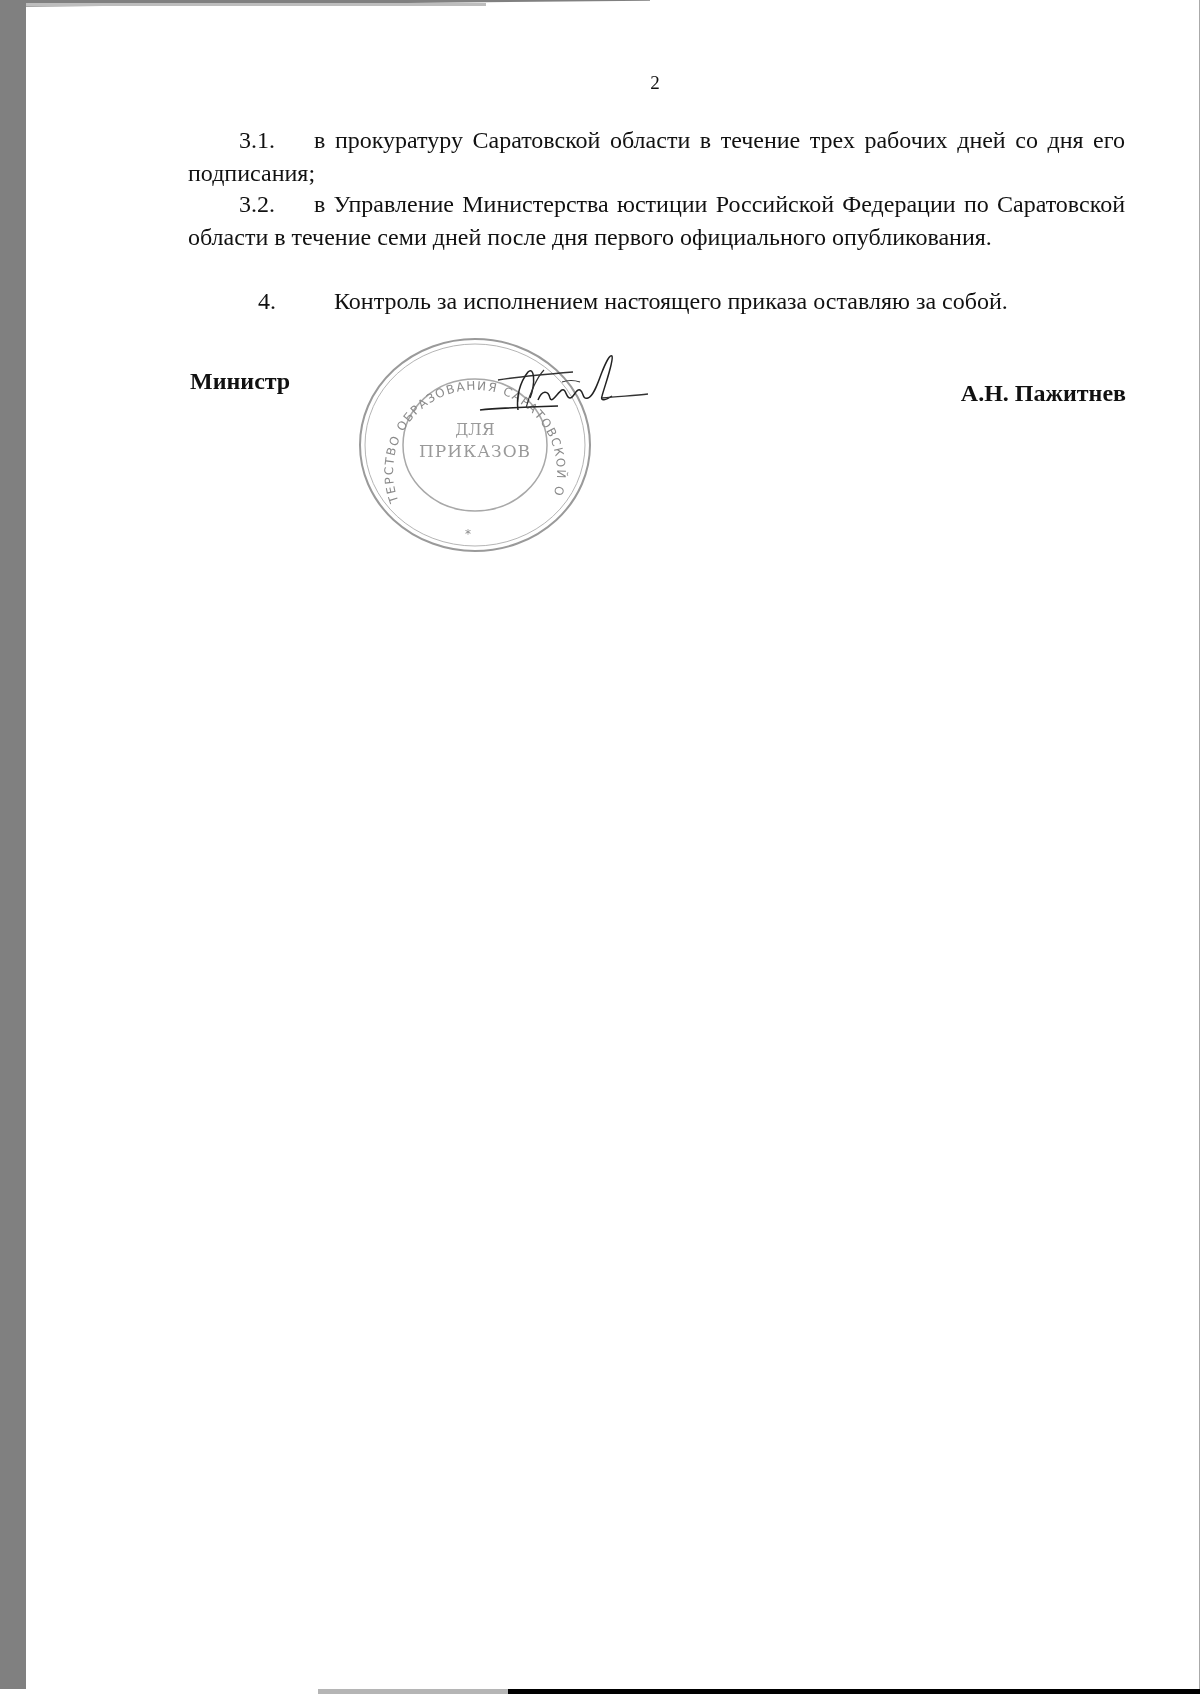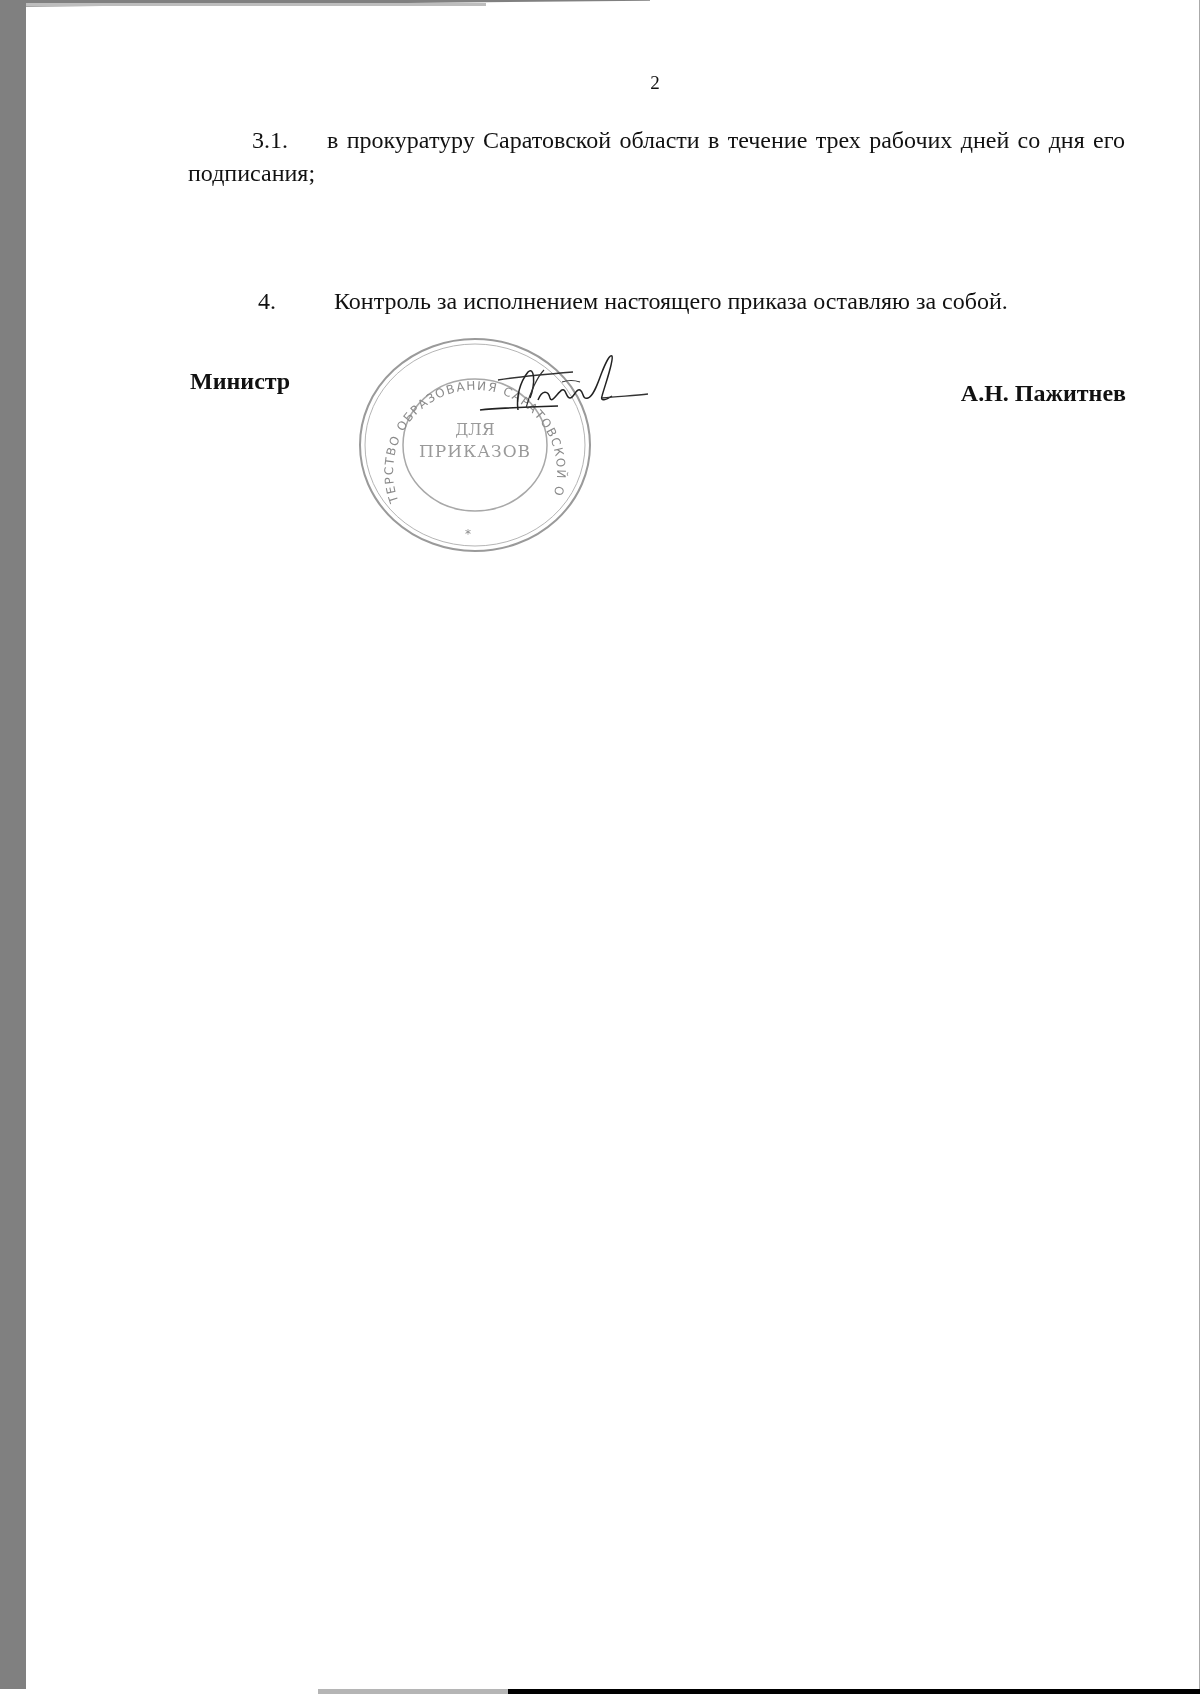--- a/index.html
+++ b/index.html
@@ -75,21 +75,21 @@
     position: absolute;
     left: 188px;
     width: 937px;
     font-size: 24px;
     line-height: 33px;
     text-align: justify;
   }
   .para .num {
     display: inline-block;
     width: 75px;
-    margin-left: 64px;
+    margin-left: 51px;
   }
   .para.p31 { top: 124px; }
   .para.p32 { top: 188px; }
   .para.p4 { top: 285px; }
   .para.p4 .num { width: 76px; margin-left: 70px; }
 
   .sig-title {
     position: absolute;
     left: 190px; top: 368px;
     font-size: 24px;
@@ -126,20 +126,23 @@
 </div>
 
 <div class="page">
 
   <div class="page-number">2</div>
 
   <div class="para p31">
     <span class="num">3.1.</span><span>в прокуратуру Саратовской области в течение трех рабочих дней со дня его подписания;</span>
   </div>
 
+  <div class="para p32">
+    <span class="num">3.2.</span><span>в Управление Министерства юстиции Российской Федерации по Саратовской области в течение семи дней после дня первого официального опубликования.</span>
+  </div>
 
   <div class="para p4">
     <span class="num">4.</span><span>Контроль за исполнением настоящего приказа оставляю за собой.</span>
   </div>
 
   <div class="sig-title">Министр</div>
   <div class="sig-name">А.Н. Пажитнев</div>
 
   <svg class="stamp" viewBox="0 0 238 220" xmlns="http://www.w3.org/2000/svg">
     <defs>

